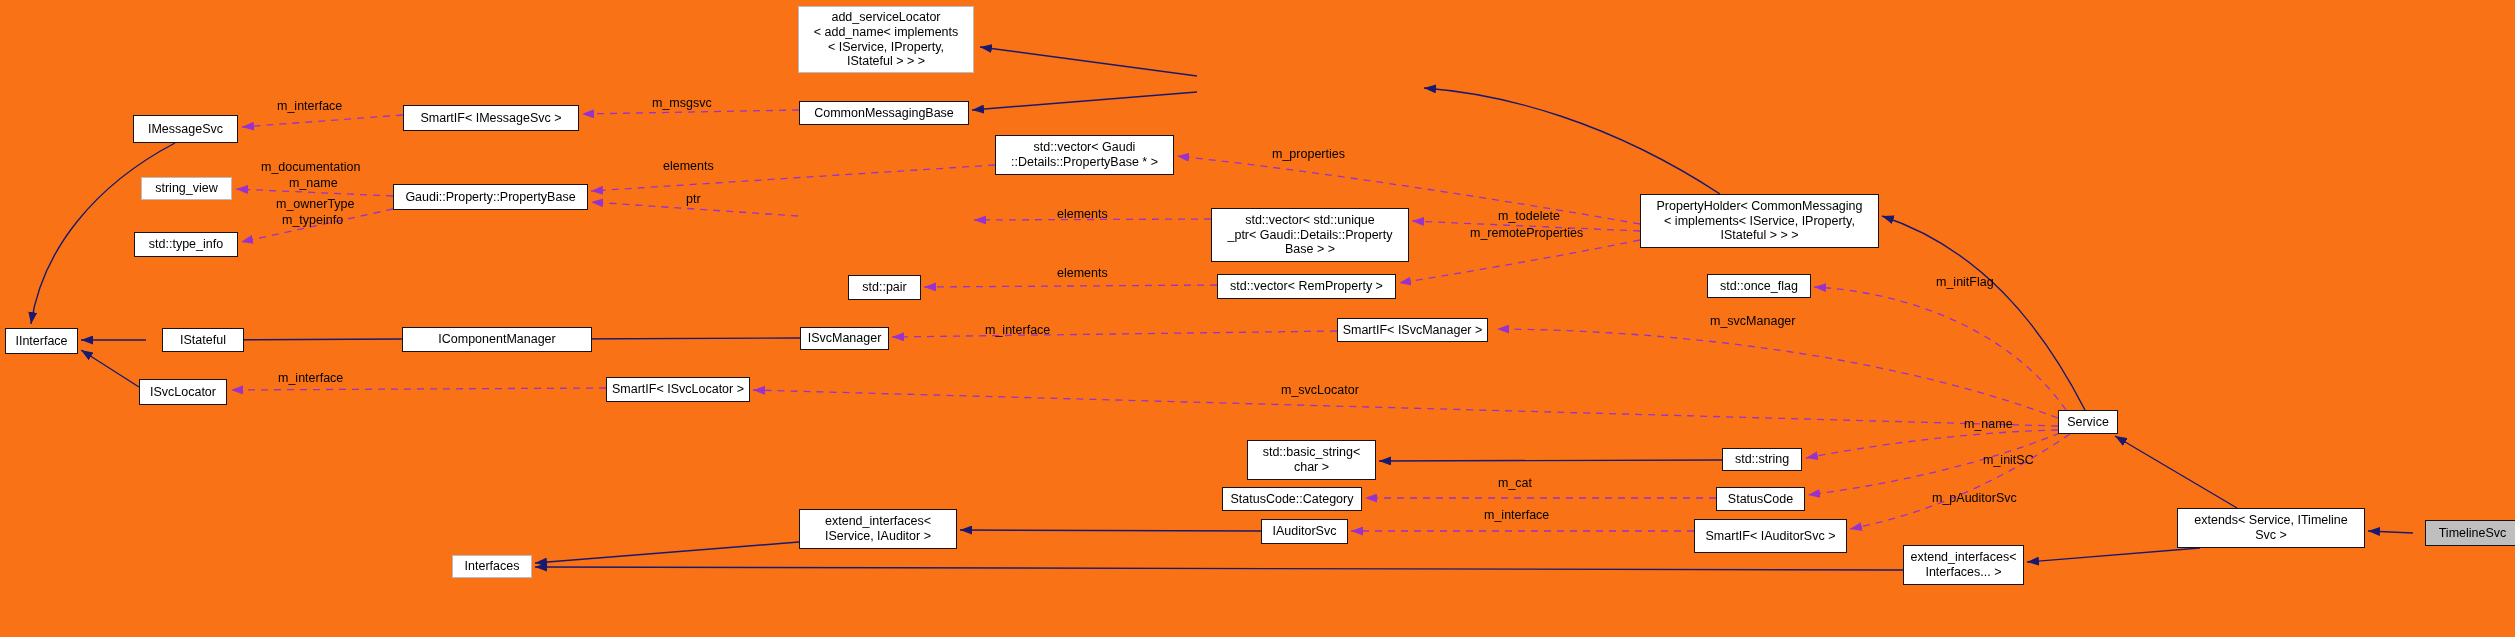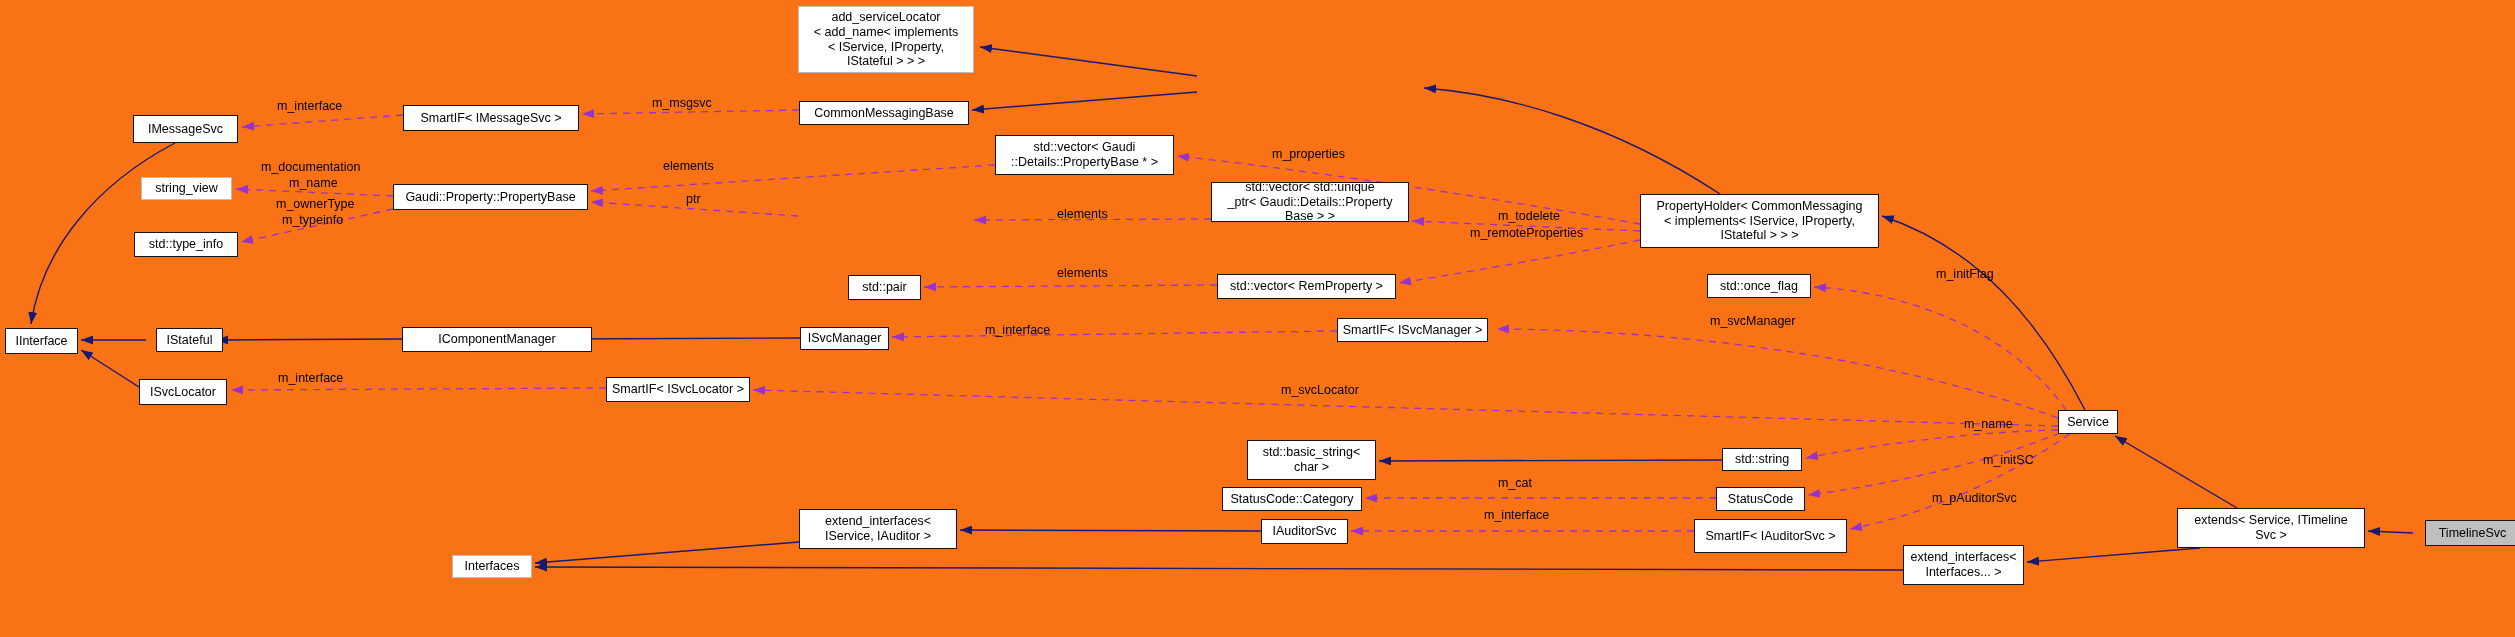--- a/index.html
+++ b/index.html
@@ -77,31 +77,31 @@
 &lt; IService, IProperty,
 IStateful &gt; &gt; &gt;</div>
   <div class="node node--linked" style="left:133px;top:115px;width:105px;height:28px">IMessageSvc</div>
   <div class="node node--linked" style="left:403px;top:105px;width:176px;height:26px">SmartIF&lt; IMessageSvc &gt;</div>
   <div class="node node--linked" style="left:799px;top:101px;width:170px;height:24px">CommonMessagingBase</div>
   <div class="node" style="left:141px;top:177px;width:91px;height:23px">string_view</div>
   <div class="node node--linked" style="left:393px;top:184px;width:195px;height:26px">Gaudi::Property::PropertyBase</div>
   <div class="node node--linked" style="left:134px;top:232px;width:104px;height:25px">std::type_info</div>
   <div class="node node--linked" style="left:995px;top:135px;width:179px;height:40px">std::vector&lt; Gaudi
 ::Details::PropertyBase * &gt;</div>
-  <div class="node node--linked" style="left:1211px;top:182px;width:198px;height:40px">std::vector&lt; std::unique
+  <div class="node node--linked" style="left:1211px;top:208px;width:198px;height:54px">std::vector&lt; std::unique
 _ptr&lt; Gaudi::Details::Property
 Base &gt; &gt;</div>
   <div class="node node--linked" style="left:848px;top:275px;width:73px;height:25px">std::pair</div>
   <div class="node node--linked" style="left:1217px;top:274px;width:179px;height:25px">std::vector&lt; RemProperty &gt;</div>
   <div class="node node--linked" style="left:1640px;top:194px;width:239px;height:54px">PropertyHolder&lt; CommonMessaging
 &lt; implements&lt; IService, IProperty,
 IStateful &gt; &gt; &gt;</div>
   <div class="node node--linked" style="left:1707px;top:274px;width:104px;height:24px">std::once_flag</div>
   <div class="node node--linked" style="left:5px;top:328px;width:73px;height:26px">IInterface</div>
-  <div class="node node--linked" style="left:156px;top:328px;width:67px;height:24px">IStateful</div>
+  <div class="node node--linked" style="left:162px;top:328px;width:82px;height:24px">IStateful</div>
   <div class="node node--linked" style="left:402px;top:327px;width:190px;height:25px">IComponentManager</div>
   <div class="node node--linked" style="left:800px;top:327px;width:89px;height:23px">ISvcManager</div>
   <div class="node node--linked" style="left:1337px;top:318px;width:151px;height:24px">SmartIF&lt; ISvcManager &gt;</div>
   <div class="node node--linked" style="left:139px;top:379px;width:88px;height:26px">ISvcLocator</div>
   <div class="node node--linked" style="left:606px;top:377px;width:144px;height:25px">SmartIF&lt; ISvcLocator &gt;</div>
   <div class="node node--linked" style="left:2058px;top:410px;width:60px;height:24px">Service</div>
   <div class="node node--linked" style="left:1247px;top:440px;width:129px;height:40px">std::basic_string&lt;
 char &gt;</div>
   <div class="node node--linked" style="left:1722px;top:448px;width:80px;height:23px">std::string</div>
   <div class="node node--linked" style="left:1222px;top:487px;width:140px;height:24px">StatusCode::Category</div>
@@ -123,21 +123,21 @@
   <div class="elabel" style="left:289px;top:176px">m_name</div>
   <div class="elabel" style="left:276px;top:197px">m_ownerType</div>
   <div class="elabel" style="left:282px;top:213px">m_typeinfo</div>
   <div class="elabel" style="left:663px;top:159px">elements</div>
   <div class="elabel" style="left:686px;top:192px">ptr</div>
   <div class="elabel" style="left:1272px;top:147px">m_properties</div>
   <div class="elabel" style="left:1057px;top:207px">elements</div>
   <div class="elabel" style="left:1498px;top:209px">m_todelete</div>
   <div class="elabel" style="left:1470px;top:226px">m_remoteProperties</div>
   <div class="elabel" style="left:1057px;top:266px">elements</div>
-  <div class="elabel" style="left:1936px;top:267px">m_initFlag</div>
+  <div class="elabel" style="left:1936px;top:275px">m_initFlag</div>
   <div class="elabel" style="left:1710px;top:314px">m_svcManager</div>
   <div class="elabel" style="left:985px;top:323px">m_interface</div>
   <div class="elabel" style="left:278px;top:371px">m_interface</div>
   <div class="elabel" style="left:1281px;top:383px">m_svcLocator</div>
   <div class="elabel" style="left:1964px;top:417px">m_name</div>
   <div class="elabel" style="left:1983px;top:453px">m_initSC</div>
   <div class="elabel" style="left:1498px;top:476px">m_cat</div>
   <div class="elabel" style="left:1932px;top:491px">m_pAuditorSvc</div>
   <div class="elabel" style="left:1484px;top:508px">m_interface</div>
 

